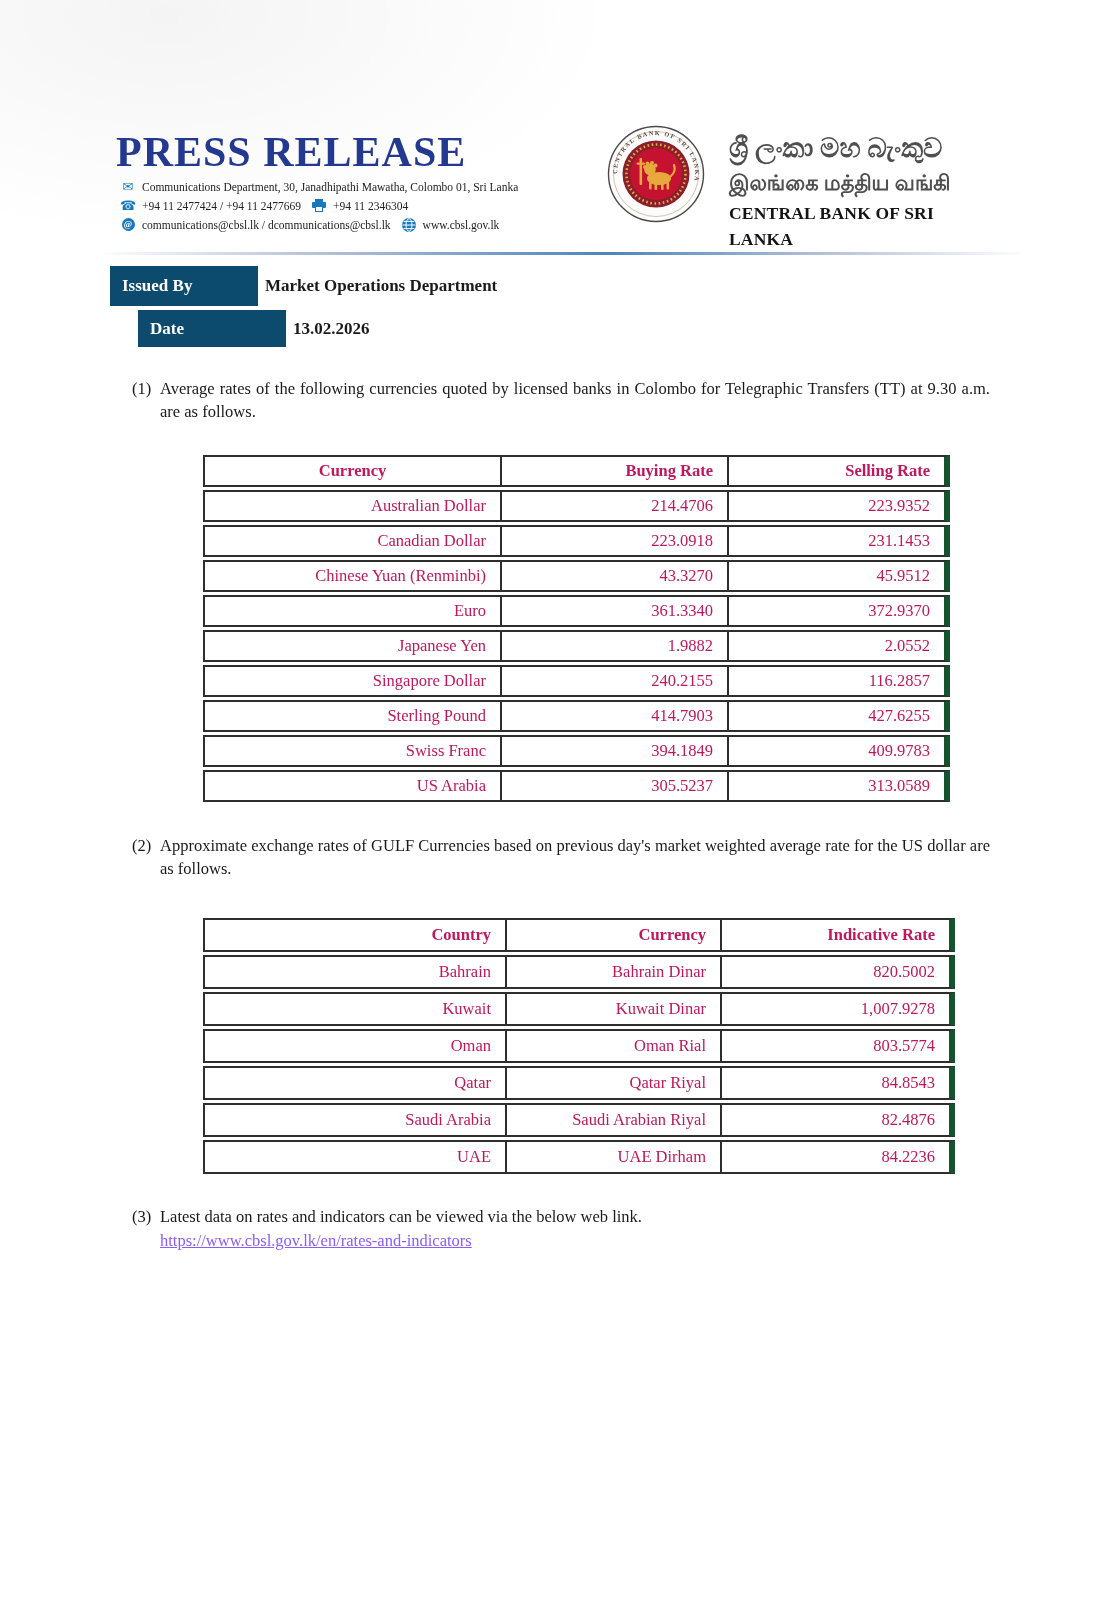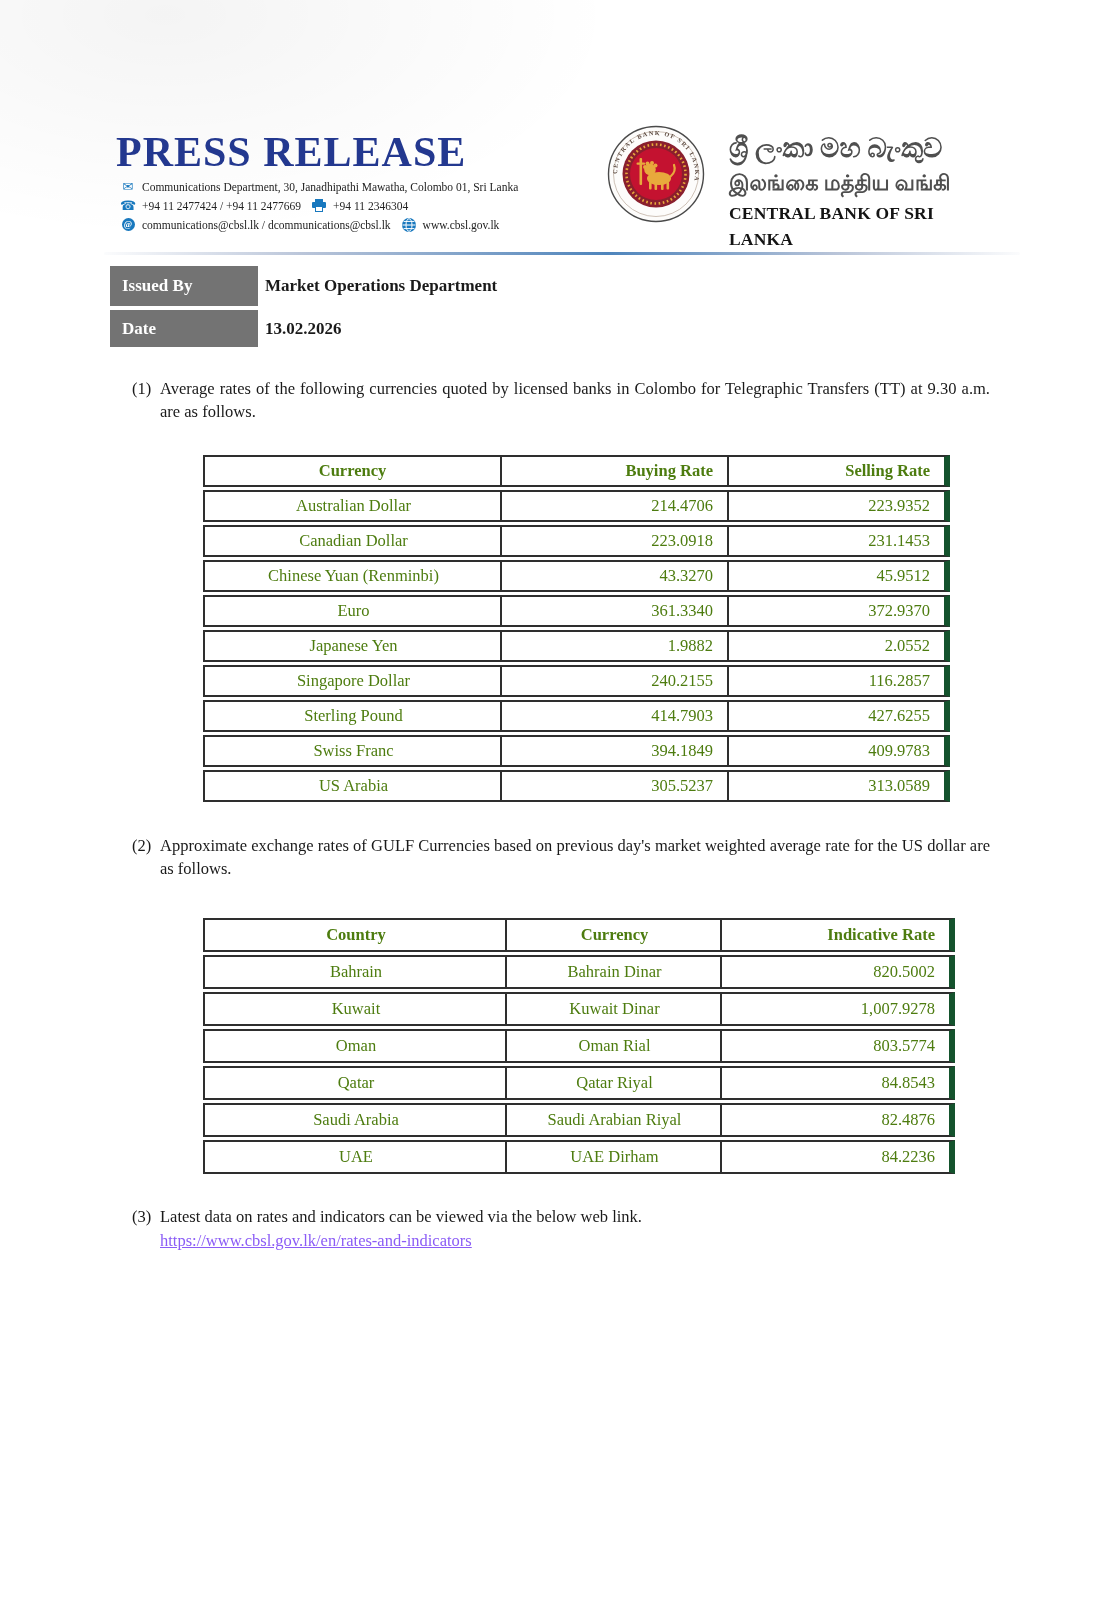--- a/index.html
+++ b/index.html
@@ -35,46 +35,46 @@
   .bank-en { font-size:17.5px; line-height:26px; color:#141414; font-weight:bold; letter-spacing:0.2px; }
   
   .divider {
     position:absolute; left:104px; top:252px; width:916px; height:3px; border-radius:2px;
     background:linear-gradient(to right, rgba(130,150,185,0.03), rgba(100,125,170,0.45) 22%,
                rgba(47,111,176,0.85) 55%, rgba(100,125,170,0.45) 80%, rgba(130,150,185,0.03));
   }
   
   .meta { position:absolute; left:110px; top:266px; width:720px; }
   .meta-row { display:flex; align-items:stretch; margin-bottom:4px; }
-  .meta-label { width:148px; background:#737373; color:#ffffff; font-weight:bold;
+  .meta-label { width:148px; background:#0c4a6e; color:#ffffff; font-weight:bold;
                 font-size:17px; display:flex; align-items:center; padding-left:12px;
                 box-sizing:border-box; }
   .meta-row.r1 .meta-label { height:40px; }
-  .meta-row.r2 .meta-label { height:37px; }
+  .meta-row.r2 .meta-label { height:37px;margin-left:28px; }
   .meta-value { font-weight:bold; font-size:17px; margin-left:7px; align-self:center; }
   
   .section { position:absolute; display:flex; font-size:16.5px; width:858px; }
   .sec-num { width:28px; flex-shrink:0; line-height:22.5px; }
   .sec-text { flex:1; text-align:justify; line-height:22.5px; }
   .sec-text.plain { text-align:left; }
   .s1 { left:132px; top:378px; }
   .s2 { left:132px; top:835px; }
   .s3 { left:132px; top:1206px; }
   .weblink { color:#8b5cf6; text-decoration:underline; display:inline-block; margin-top:1px; }
   
   .tbl { position:absolute; }
   .tbl1 { left:203px; top:452px; width:747px; }
   .tbl2 { left:203px; top:915px; width:752px; }
-  table { width:100%; border-collapse:separate; border-spacing:0 3px; font-size:16.5px; color:#4d7c0f; }
+  table { width:100%; border-collapse:separate; border-spacing:0 3px; font-size:16.5px; color:#be185d; }
   th, td { border:2px solid #2e2e2e; border-right:none; padding:0 14px; box-sizing:border-box; }
   th:last-child, td:last-child { border-right:6px solid #14532d; }
   .tbl1 th, .tbl1 td { height:32px; }
   .tbl2 th, .tbl2 td { height:34px; }
   th { font-weight:bold; }
-  .al { text-align:center;padding-left:16px; } .ac { text-align:center; } .ar { text-align:right; }
+  .al { text-align:right;padding-left:16px; } .ac { text-align:center; } .ar { text-align:right; }
 </style>
 </head>
 <body>
 
 <div class="page">
   <div class="scan-shadow"></div>
 
   <div class="title">PRESS RELEASE</div>
 
   <div class="contact">

